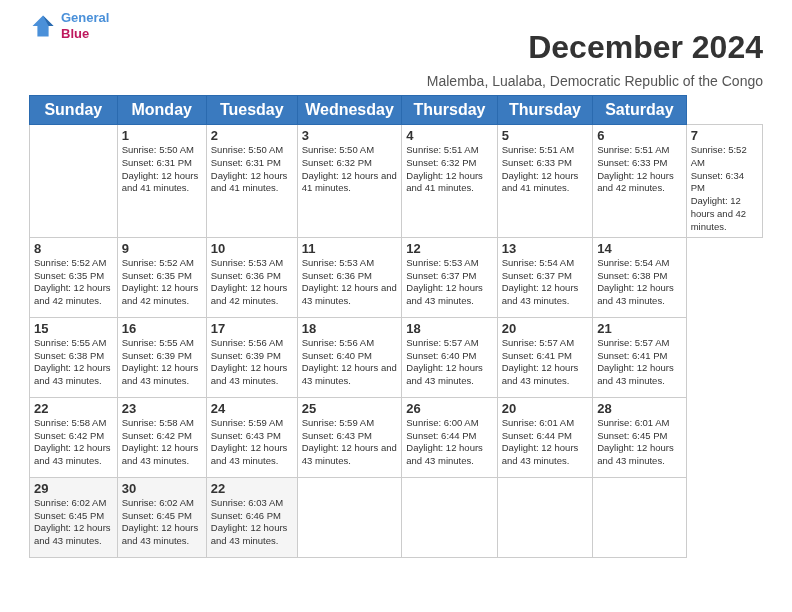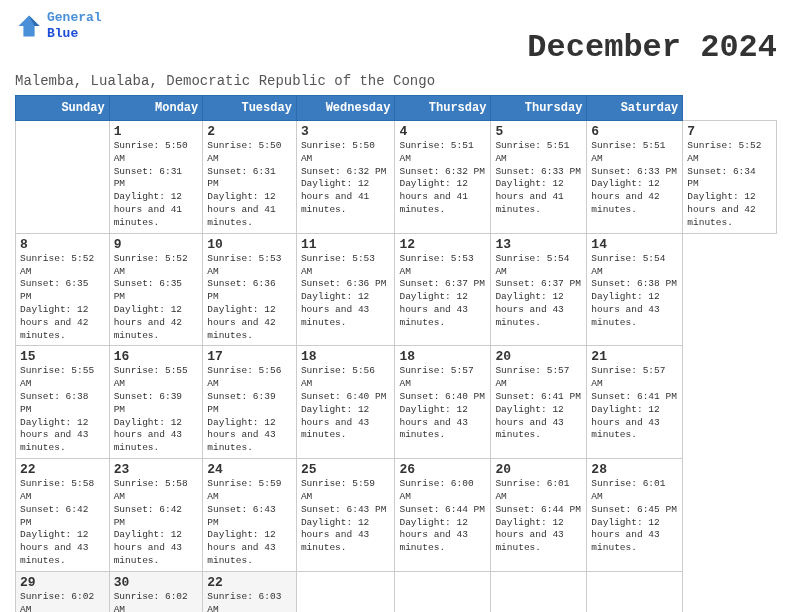--- a/index.html
+++ b/index.html
@@ -6,22 +6,21 @@
     body {
       width: 792px;
       height: 612px;
       font-family: Arial, sans-serif;
       background: #fff;
       overflow: hidden;
     }
     .page {
       width: 792px;
       height: 612px;
-      padding: 10px 15px;
-      font-family: Liberation Mono, monospace;
+      padding: 10px 29px;
     }
     .header {
       display: flex;
       align-items: flex-start;
       justify-content: space-between;
       margin-bottom: 4px;
     }
     .logo {
       display: flex;
       align-items: center;
@@ -45,35 +44,35 @@
       margin-top: 19px;
     }
     .main-title {
       font-size: 32px;
       font-weight: bold;
       color: #333;
     }
     .subtitle {
       font-size: 14px;
       color: #555;
-      text-align: left;
+      text-align: right;
       margin-bottom: 6px;
       margin-top: 7px;
     }
     .calendar-table {
       width: 100%;
       border-collapse: collapse;
       font-size: 10px;
     }
     .calendar-table th {
       background-color: #3a7abf;
       color: #fff;
       padding: 5px 4px;
-      text-align: right;
-      font-size: 12px;
+      text-align: center;
+      font-size: 16px;
       font-weight: bold;
       border: 1px solid #2a6aaf;
     }
     .calendar-table td {
       border: 1px solid #ccc;
       vertical-align: top;
       padding: 3px 4px;
       width: 113px;
       height: 80px;
       background: #fff;
@@ -105,21 +104,21 @@
 
 <div class="page">
   <div class="header">
     <div class="logo">
       <svg class="logo-icon" viewBox="0 0 40 40">
         <polygon points="20,5 35,20 28,20 28,35 12,35 12,20 5,20" fill="#4a90d9"></polygon>
         <polygon points="20,5 35,20 28,20" fill="#2a6aaf"></polygon>
       </svg>
       <div class="logo-text">
         <div><span>General</span></div>
-        <div><span style="color:#1d4ed8;">Blue</span></div>
+        <div><span style="color:#be185d;">Blue</span></div>
       </div>
     </div>
     <div class="title-section">
       <div class="main-title">December 2024</div>
     </div>
   </div>
   <div class="subtitle">Malemba, Lualaba, Democratic Republic of the Congo</div>
 
   <table class="calendar-table">
     <thead>

